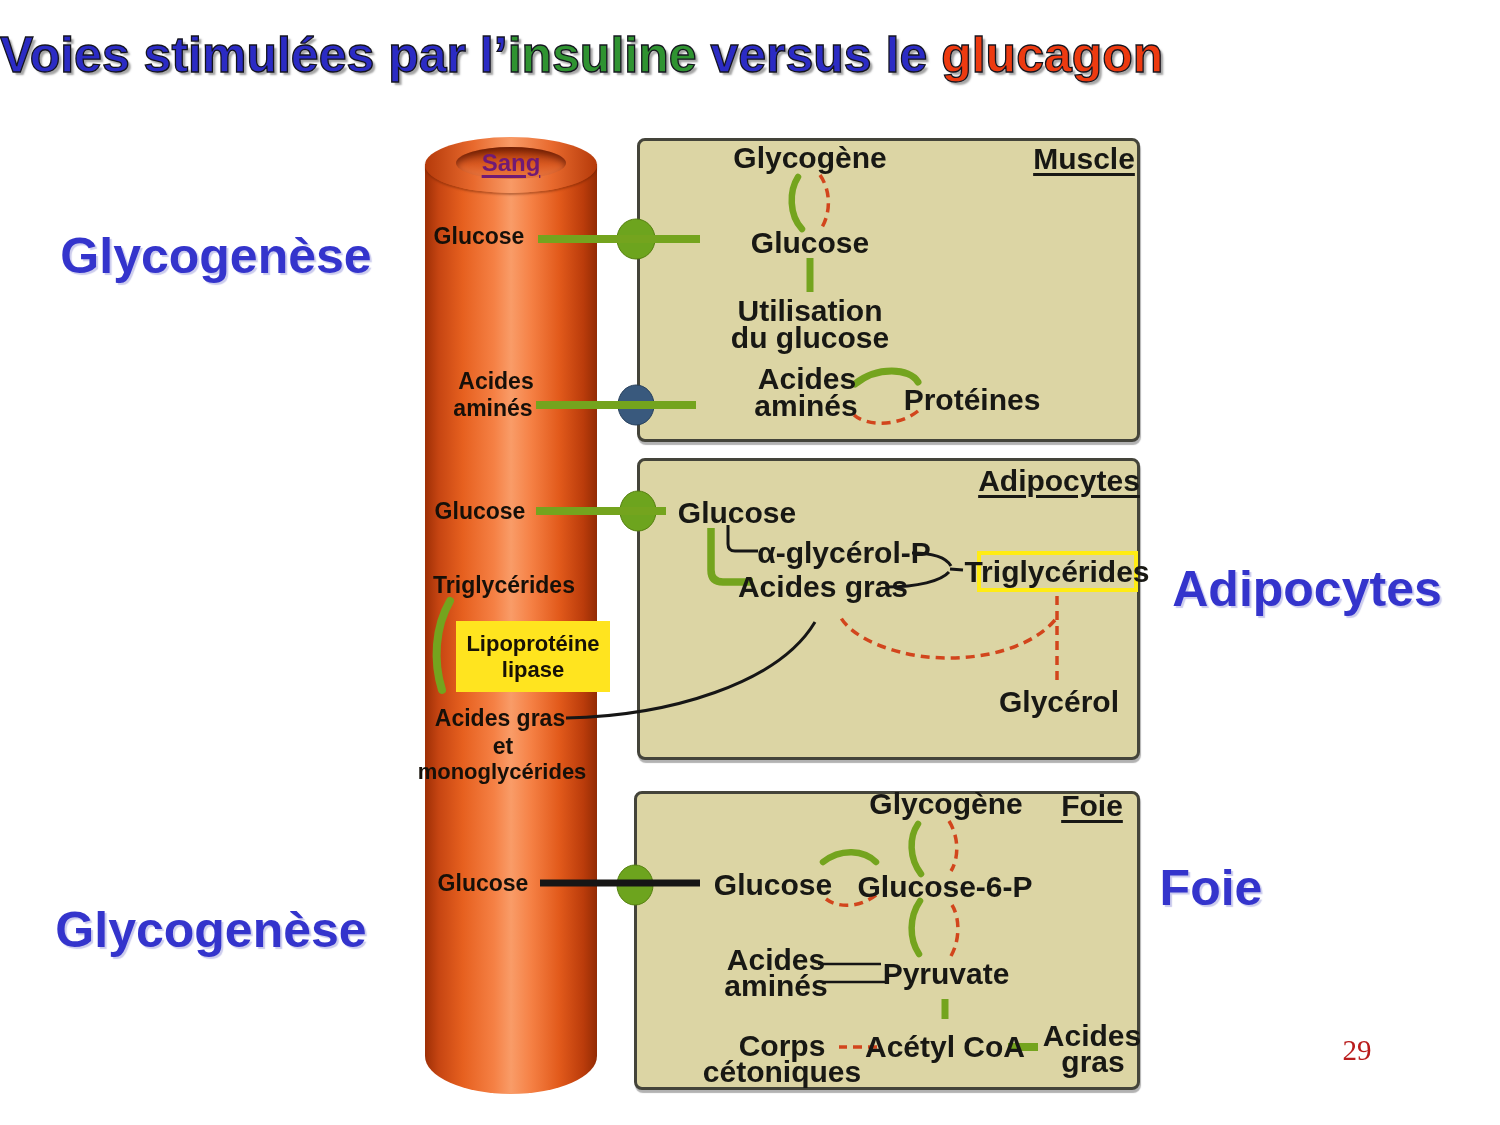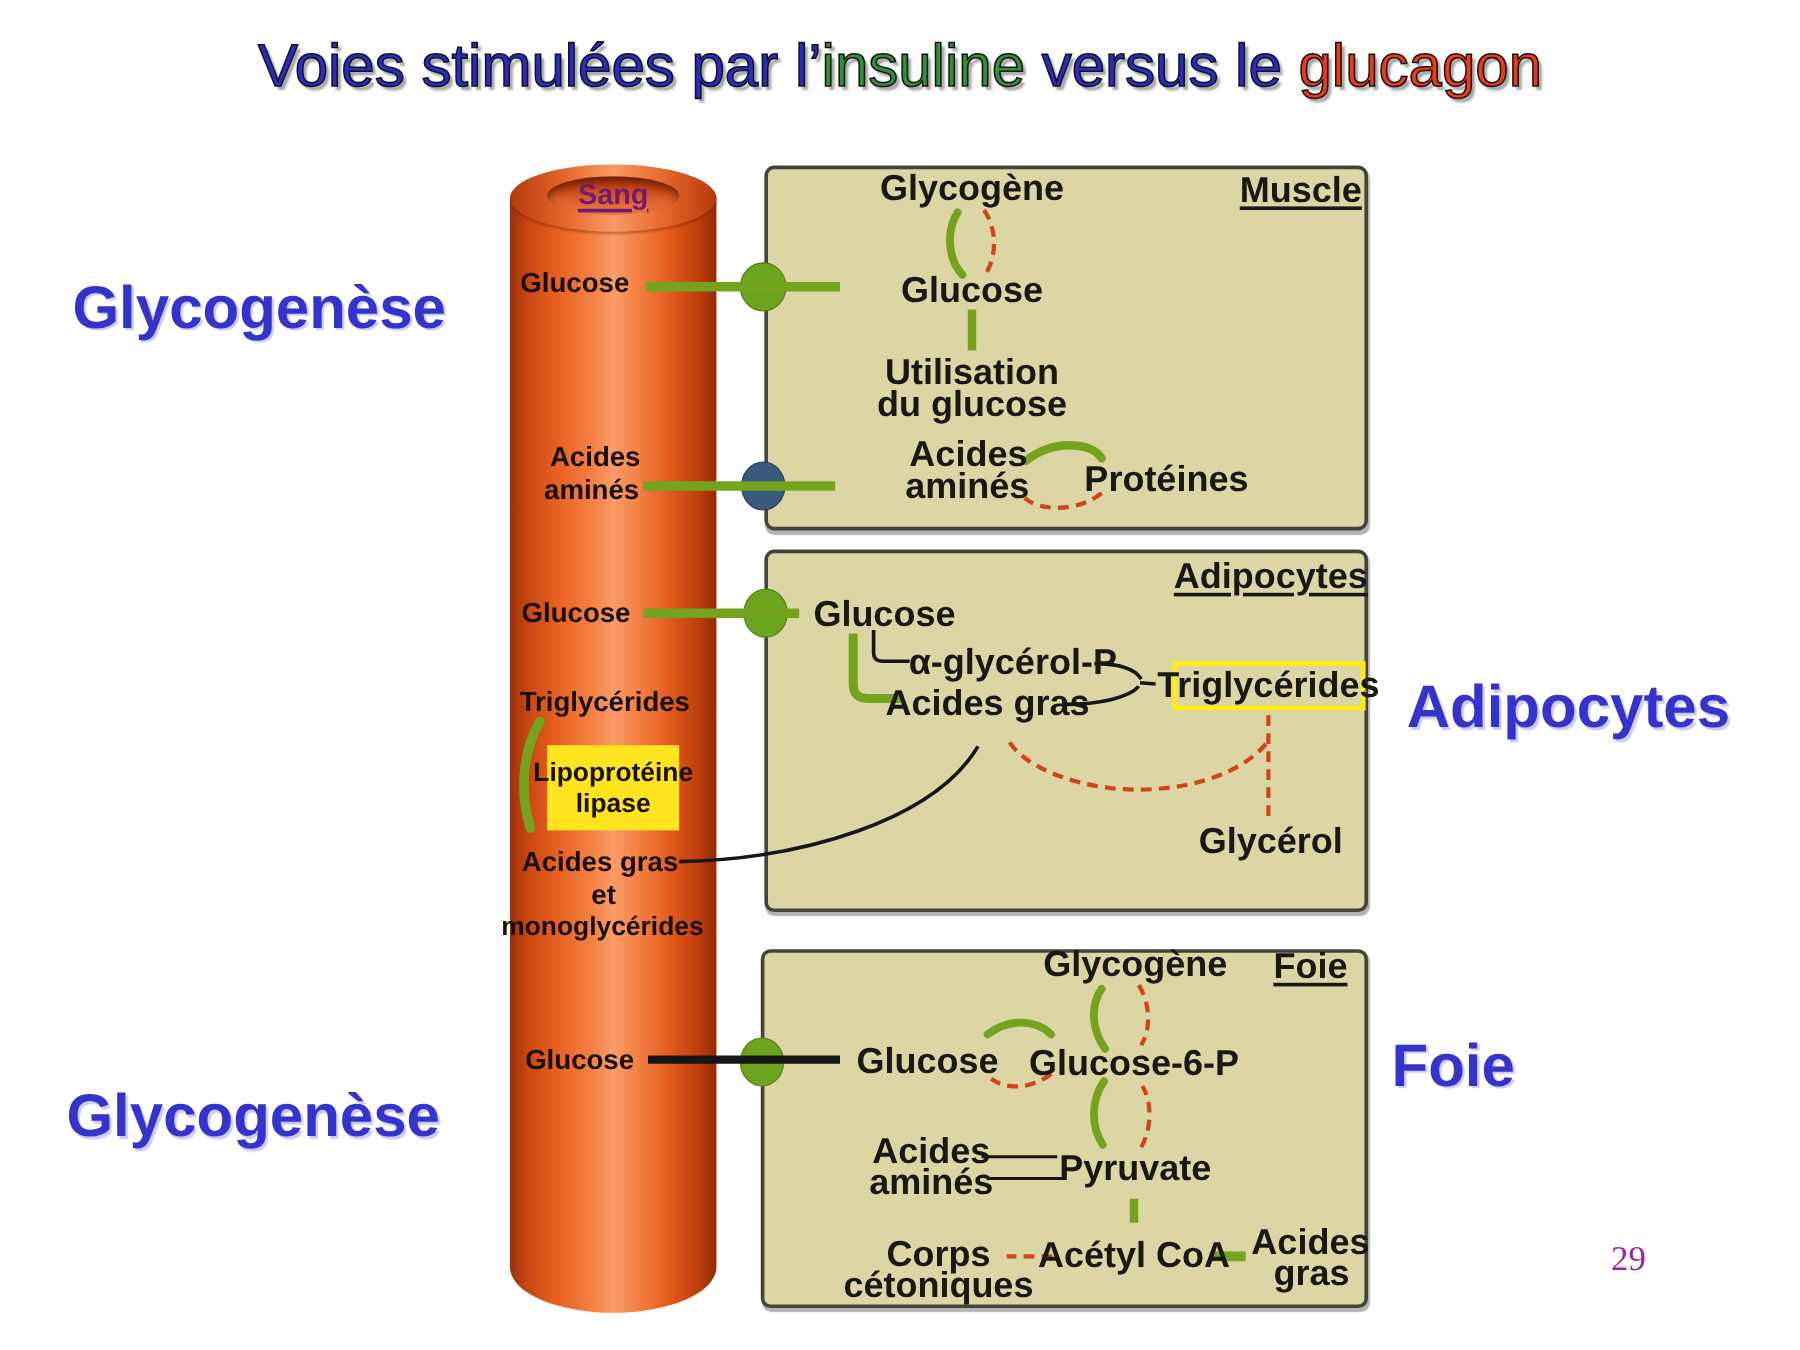--- a/index.html
+++ b/index.html
@@ -1,35 +1,35 @@
 <!DOCTYPE html>
 <html><head>
 <meta charset="utf-8">
 <style>
   html,body{margin:0;padding:0;background:#ffffff;}
   #stage{position:relative;width:1500px;height:1125px;background:#ffffff;overflow:hidden;
          font-family:"Liberation Sans",sans-serif;}
 
   
-  .slide-title{position:absolute;top:26px;left:0;width:100%;text-align:center;
-    font-size:50px;font-weight:normal;letter-spacing:0;white-space:nowrap;
+  .slide-title{position:absolute;top:26px;left:0;width:100%;
+    font-size:50px;font-weight:bold;letter-spacing:0;white-space:nowrap;
     -webkit-text-stroke:1.3px #14141e;
     text-shadow:3px 3px 2px rgba(90,90,90,0.55);}
   .t-blue{color:#2b2bc4;}
   .t-green{color:#2f9331;}
   .t-red{color:#ed3a10;}
 
   
   .side-lbl{position:absolute;transform:translate(-50%,-50%);
     font-size:50px;font-weight:bold;color:#3434cc;white-space:nowrap;
     text-shadow:2px 2px 1px rgba(140,140,215,0.45);}
 
   
   .page-num{position:absolute;transform:translate(-50%,-50%);
-    font-family:"Liberation Serif",serif;font-size:29px;color:#a21caf;}
+    font-family:"Liberation Serif",serif;font-size:29px;color:#b91c1c;}
 
   
   .panel{position:absolute;background:#dcd5a4;border:3px solid #44443a;
     border-radius:8px;box-shadow:1px 3px 1px rgba(0,0,0,0.30);}
 
   
   .vessel-body{position:absolute;left:425px;top:164px;width:172px;height:930px;
     background:linear-gradient(90deg,#9e2f06 0%,#c64512 8%,#e6601f 22%,#f58044 40%,
                #f99c68 50%,#f58044 62%,#e25a1b 78%,#bb3c0b 92%,#932b04 100%);
     border-radius:0 0 86px 86px / 0 0 38px 38px;}
@@ -43,21 +43,21 @@
 
   
   .lbl{position:absolute;transform:translate(-50%,-50%);font-weight:bold;color:#181814;
     font-size:30px;line-height:1;white-space:nowrap;}
   .vlbl{color:#161009;font-size:23px;}
   .ptitle{text-decoration:underline;text-decoration-thickness:2.5px;text-underline-offset:4px;}
   .sang{font-size:24px;color:#701a75;text-decoration:underline;
     text-decoration-thickness:3px;text-underline-offset:4px;}
 
   
-  .lipase-box{position:absolute;left:456px;top:621px;width:110px;height:71px;
+  .lipase-box{position:absolute;left:456px;top:621px;width:154px;height:71px;
     background:#ffe41f;display:flex;flex-direction:column;align-items:center;
     justify-content:center;gap:4px;}
   .lipase-box span{font-weight:bold;font-size:22px;color:#181206;line-height:1;}
   .trig-box{position:absolute;left:977px;top:551px;width:161px;height:41px;
     border:4px solid #ffec14;box-sizing:border-box;}
 
   svg.overlay{position:absolute;left:0;top:0;width:1500px;height:1125px;overflow:visible;}
   svg.overlay path{fill:none;}
 </style>
 </head>

